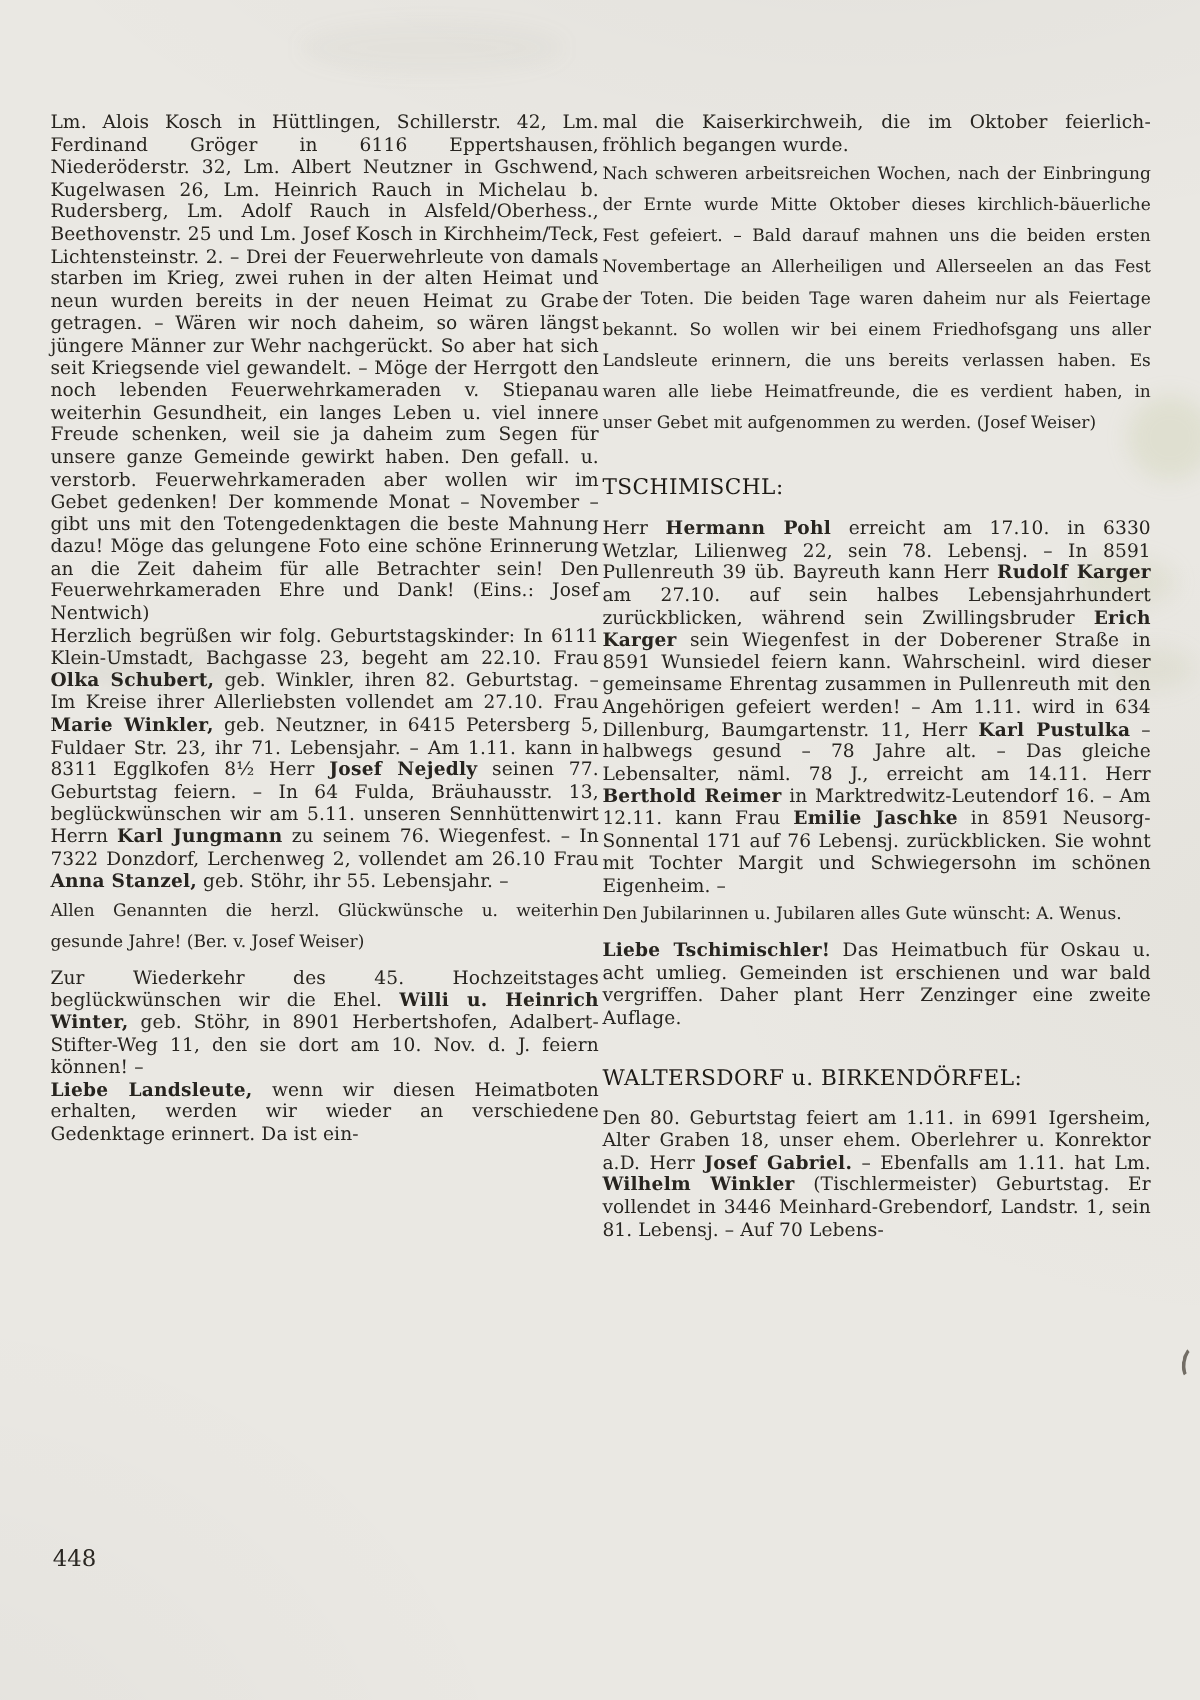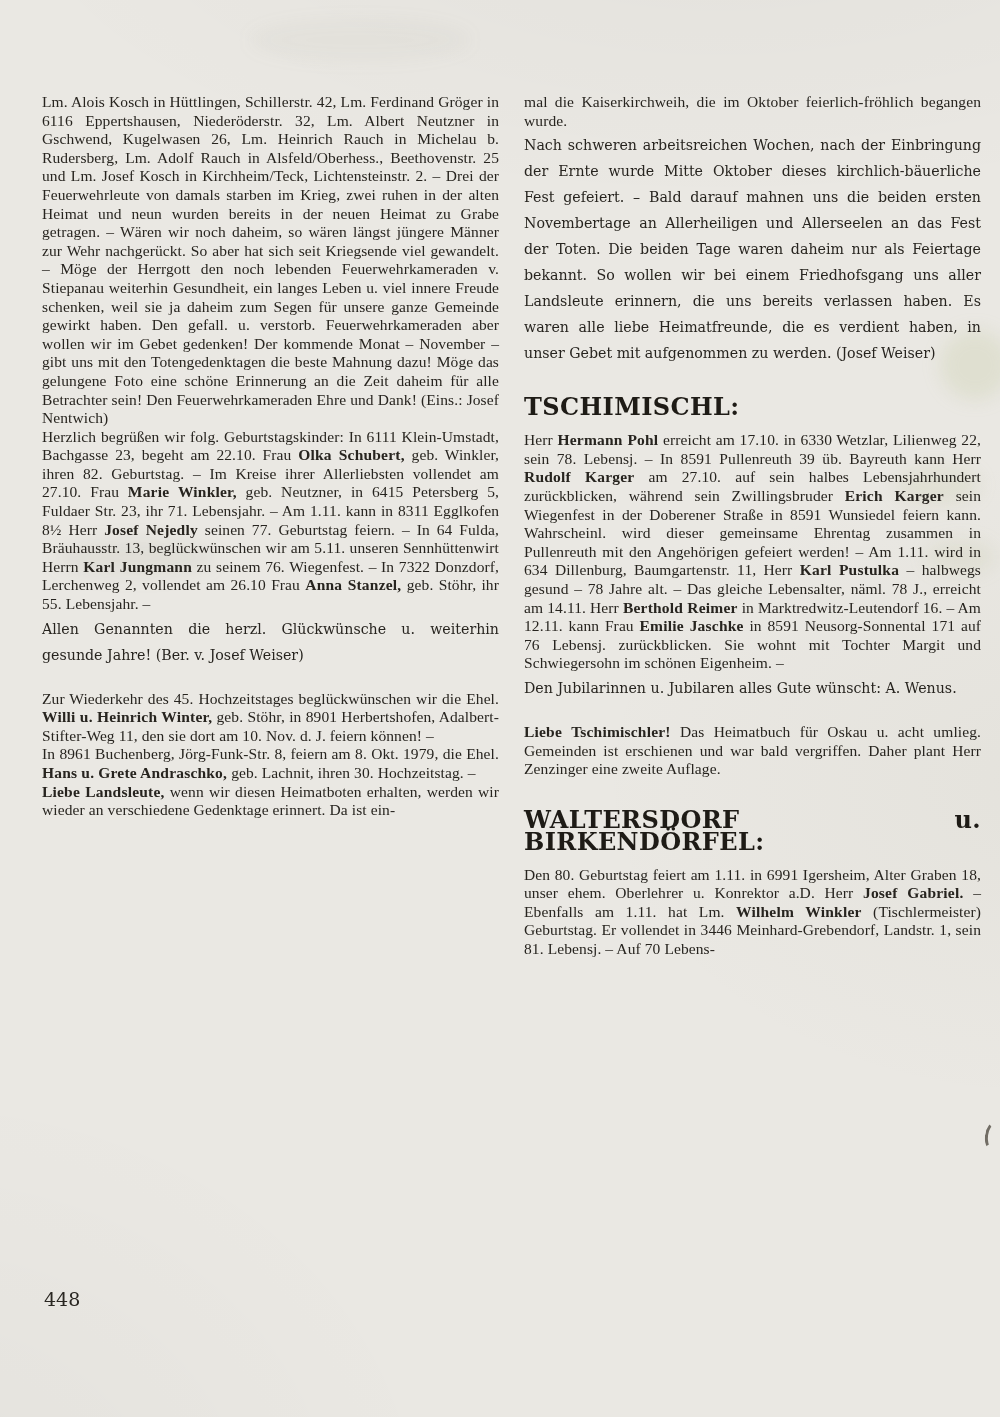--- a/index.html
+++ b/index.html
@@ -22,41 +22,40 @@
   }
   .col {
     position: absolute;
     top: 93px;
     width: 457px;
     text-align: justify;
     hyphens: auto;
     -webkit-hyphens: auto;
   }
   .col-left  { left: 42px; }
-  .col-right { left: 524px; }
+  .col-right { left: 502px; }
 
   p { margin: 0; }
   p.body {
     font-size: 15.5px;
     line-height: 18.6px;
     letter-spacing: 0.1px;
-    font-family: Liberation Serif, serif;
   }
   p.note {
     font-size: 14.2px;
     line-height: 26px;
   }
   p.body + p.note { margin-top: 2px; }
-  p.note + p.body { margin-top: 22px; }
+  p.note + p.body { margin-top: 8px; }
   p.body + p.body { margin-top: 0; }
   h2.heading {
     margin: 30px 0 13px 0;
-    font-size: 24px;
+    font-size: 18px;
     line-height: 22px;
-    font-weight: bold;
+    font-weight: normal;
     letter-spacing: 0.4px;
     color: #1e1b16;
   }
   h2.heading:first-child { margin-top: 0; }
   strong { font-weight: bold; letter-spacing: 0.2px; }
 
   .page-number {
     position: absolute;
     left: 44px;
     top: 1288px;
@@ -96,21 +95,20 @@
   <div class="smudge smudge-c"></div>
   <div class="smudge smudge-d"></div>
   <div class="smudge smudge-e"></div>
   <div class="edge-mark"></div>
 
   <div class="col col-left">
       <p class="body">Lm. Alois Kosch in Hüttlingen, Schillerstr. 42, Lm. Ferdinand Gröger in 6116 Eppertshausen, Niederöderstr. 32, Lm. Albert Neutzner in Gschwend, Kugelwasen 26, Lm. Heinrich Rauch in Michelau b. Rudersberg, Lm. Adolf Rauch in Alsfeld/Oberhess., Beethovenstr. 25 und Lm. Josef Kosch in Kirchheim/Teck, Lichtensteinstr. 2. – Drei der Feuerwehrleute von damals starben im Krieg, zwei ruhen in der alten Heimat und neun wurden bereits in der neuen Heimat zu Grabe getragen. – Wären wir noch daheim, so wären längst jüngere Männer zur Wehr nachgerückt. So aber hat sich seit Kriegsende viel gewandelt. – Möge der Herrgott den noch lebenden Feuerwehrkameraden v. Stiepanau weiterhin Gesundheit, ein langes Leben u. viel innere Freude schenken, weil sie ja daheim zum Segen für unsere ganze Gemeinde gewirkt haben. Den gefall. u. verstorb. Feuerwehrkameraden aber wollen wir im Gebet gedenken! Der kommende Monat – November – gibt uns mit den Totengedenktagen die beste Mahnung dazu! Möge das gelungene Foto eine schöne Erinnerung an die Zeit daheim für alle Betrachter sein! Den Feuerwehrkameraden Ehre und Dank! (Eins.: Josef Nentwich)</p>
       <p class="body">Herzlich begrüßen wir folg. Geburtstagskinder: In 6111 Klein-Umstadt, Bachgasse 23, begeht am 22.10. Frau <strong>Olka Schubert,</strong> geb. Winkler, ihren 82. Geburtstag. – Im Kreise ihrer Allerliebsten vollendet am 27.10. Frau <strong>Marie Winkler,</strong> geb. Neutzner, in 6415 Petersberg 5, Fuldaer Str. 23, ihr 71. Lebensjahr. – Am 1.11. kann in 8311 Egglkofen 8½ Herr <strong>Josef Nejedly</strong> seinen 77. Geburtstag feiern. – In 64 Fulda, Bräuhausstr. 13, beglückwünschen wir am 5.11. unseren Sennhüttenwirt Herrn <strong>Karl Jungmann</strong> zu seinem 76. Wiegenfest. – In 7322 Donzdorf, Lerchenweg 2, vollendet am 26.10 Frau <strong>Anna Stanzel,</strong> geb. Stöhr, ihr 55. Lebensjahr. –</p>
       <p class="note">Allen Genannten die herzl. Glückwünsche u. weiterhin gesunde Jahre! (Ber. v. Josef Weiser)</p>
       <p class="body">Zur Wiederkehr des 45. Hochzeitstages beglückwünschen wir die Ehel. <strong>Willi u. Heinrich Winter,</strong> geb. Stöhr, in 8901 Herbertshofen, Adalbert-Stifter-Weg 11, den sie dort am 10. Nov. d. J. feiern können! –</p>
-      <p class="body">In 8961 Buchenberg, Jörg-Funk-Str. 8, feiern am 8. Okt. 1979, die Ehel. <strong>Hans u. Grete Andraschko,</strong> geb. Lachnit, ihren 30. Hochzeitstag. –</p>
       <p class="body"><strong>Liebe Landsleute,</strong> wenn wir diesen Heimatboten erhalten, werden wir wieder an verschiedene Gedenktage erinnert. Da ist ein-</p>
     </div>
   <div class="col col-right">
       <p class="body">mal die Kaiserkirchweih, die im Oktober feierlich-fröhlich begangen wurde.</p>
       <p class="note">Nach schweren arbeitsreichen Wochen, nach der Einbringung der Ernte wurde Mitte Oktober dieses kirchlich-bäuerliche Fest gefeiert. – Bald darauf mahnen uns die beiden ersten Novembertage an Allerheiligen und Allerseelen an das Fest der Toten. Die beiden Tage waren daheim nur als Feiertage bekannt. So wollen wir bei einem Friedhofsgang uns aller Landsleute erinnern, die uns bereits verlassen haben. Es waren alle liebe Heimatfreunde, die es verdient haben, in unser Gebet mit aufgenommen zu werden. (Josef Weiser)</p>
       <h2 class="heading">TSCHIMISCHL:</h2>
       <p class="body">Herr <strong>Hermann Pohl</strong> erreicht am 17.10. in 6330 Wetzlar, Lilienweg 22, sein 78. Lebensj. – In 8591 Pullenreuth 39 üb. Bayreuth kann Herr <strong>Rudolf Karger</strong> am 27.10. auf sein halbes Lebensjahrhundert zurückblicken, während sein Zwillingsbruder <strong>Erich Karger</strong> sein Wiegenfest in der Doberener Straße in 8591 Wunsiedel feiern kann. Wahrscheinl. wird dieser gemeinsame Ehrentag zusammen in Pullenreuth mit den Angehörigen gefeiert werden! – Am 1.11. wird in 634 Dillenburg, Baumgartenstr. 11, Herr <strong>Karl Pustulka</strong> – halbwegs gesund – 78 Jahre alt. – Das gleiche Lebensalter, näml. 78 J., erreicht am 14.11. Herr <strong>Berthold Reimer</strong> in Marktredwitz-Leutendorf 16. – Am 12.11. kann Frau <strong>Emilie Jaschke</strong> in 8591 Neusorg-Sonnental 171 auf 76 Lebensj. zurückblicken. Sie wohnt mit Tochter Margit und Schwiegersohn im schönen Eigenheim. –</p>
       <p class="note">Den Jubilarinnen u. Jubilaren alles Gute wünscht: A. Wenus.</p>
       <p class="body"><strong>Liebe Tschimischler!</strong> Das Heimatbuch für Oskau u. acht umlieg. Gemeinden ist erschienen und war bald vergriffen. Daher plant Herr Zenzinger eine zweite Auflage.</p>
       <h2 class="heading">WALTERSDORF u. BIRKENDÖRFEL:</h2>

